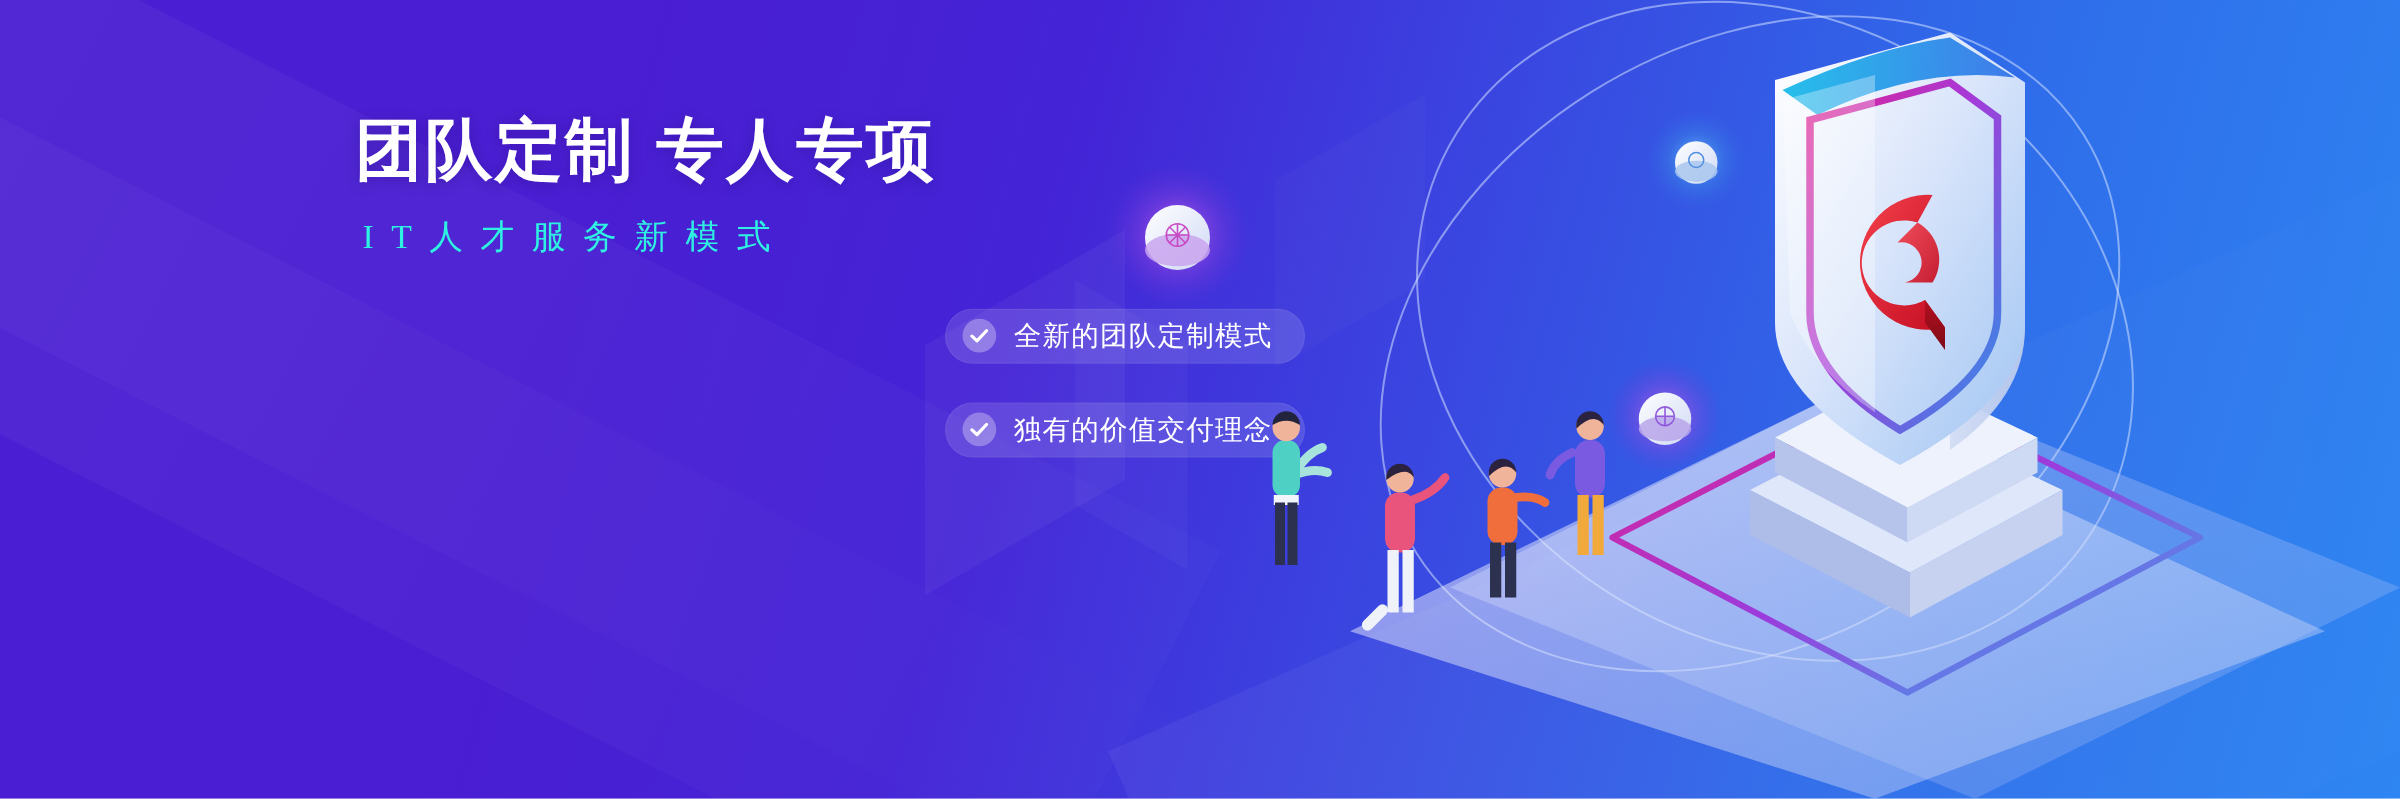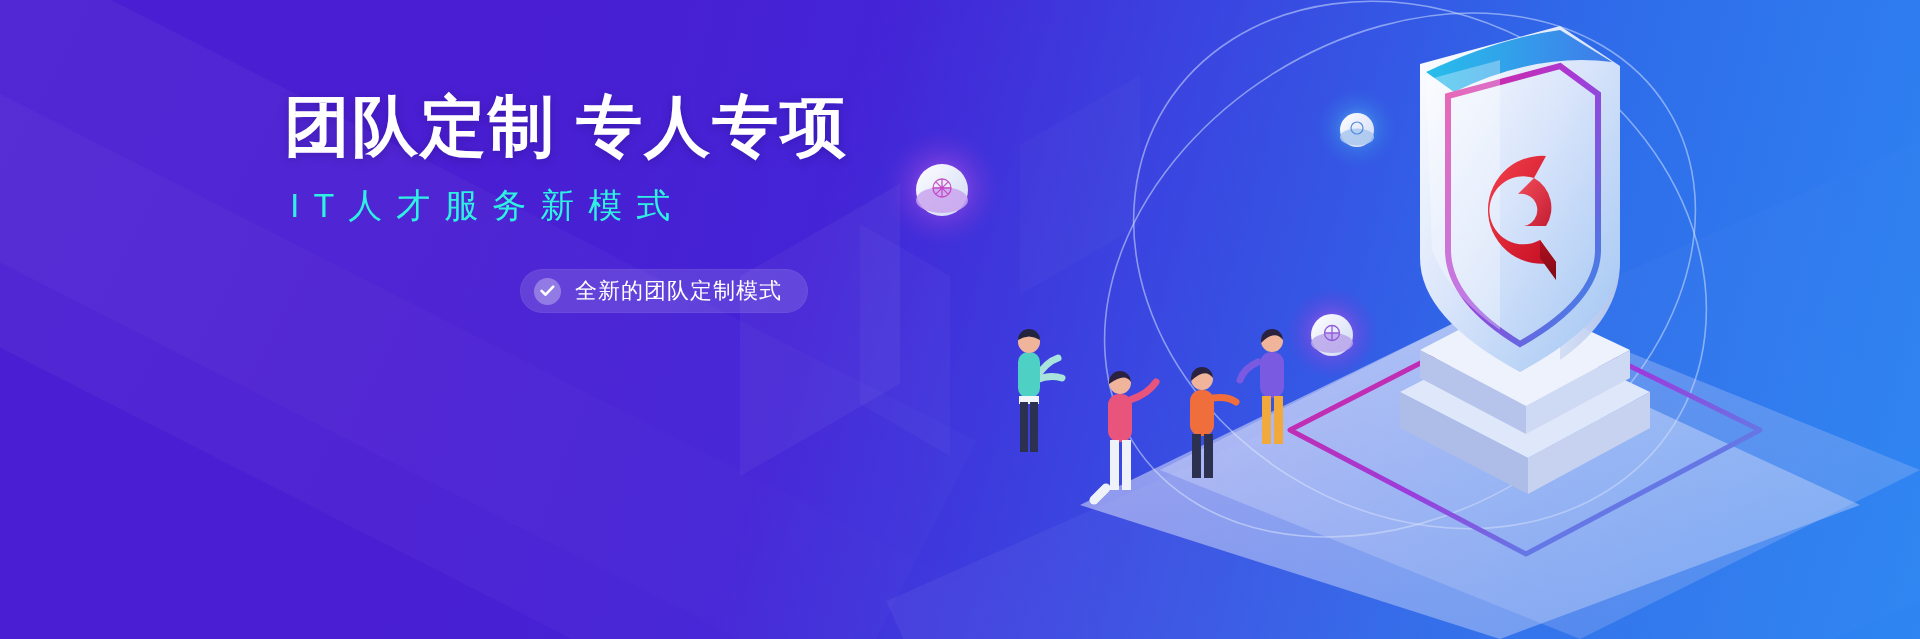--- a/index.html
+++ b/index.html
@@ -33,29 +33,29 @@
     transform:skewY(-30deg);
   }
   .bg-cube2{
     position:absolute;background:rgba(255,255,255,.03);
     transform:skewY(30deg);
   }
 
   
   .copy{position:absolute;left:284px;top:92px;width:760px;}
   .title{
-    font-size:66px;font-weight:bold;color:#ffffff;line-height:1.05;
+    font-size:54px;font-weight:bold;color:#ffffff;line-height:1.05;
     letter-spacing:2px;white-space:nowrap;margin:0;
     text-shadow:0 2px 10px rgba(20,5,80,.25);
   }
   .subtitle{
-    margin:22px 0 0 6px;font-size:34px;font-weight:500;
-    color:#2ff1e2;letter-spacing:14px;white-space:nowrap;
-  }
-  .pills{margin-top:40px;display:flex;flex-direction:column;gap:31px;align-items:center;}
+    margin:22px 0 0 6px;font-size:27px;font-weight:500;
+    color:#2ff1e2;letter-spacing:14px;white-space:nowrap;font-family:Liberation Serif, serif;
+  }
+  .pills{margin-top:40px;display:flex;flex-direction:column;gap:31px;align-items:flex-end;}
   .pill{
     display:inline-flex;align-items:center;
     height:44px;padding:0 26px 0 14px;border-radius:24px;
     background:rgba(255,255,255,.13);
     box-shadow:inset 0 0 0 1px rgba(255,255,255,.05);
   }
   .pill .check{
     width:27px;height:27px;border-radius:50%;
     background:rgba(255,255,255,.30);
     display:inline-flex;align-items:center;justify-content:center;
@@ -92,20 +92,28 @@
 
       <div class="pill">
         <span class="check">
           <svg width="15" height="12" viewBox="0 0 15 12" aria-hidden="true">
             <path d="M1.6 5.9 L5.6 9.7 L13.2 1.6" fill="none" stroke="#ffffff" stroke-width="2.6" stroke-linecap="round" stroke-linejoin="round"></path>
           </svg>
         </span>
         <span class="ptext">全新的团队定制模式</span>
       </div>
 
+      <div class="pill">
+        <span class="check">
+          <svg width="15" height="12" viewBox="0 0 15 12" aria-hidden="true">
+            <path d="M1.6 5.9 L5.6 9.7 L13.2 1.6" fill="none" stroke="#ffffff" stroke-width="2.6" stroke-linecap="round" stroke-linejoin="round"></path>
+          </svg>
+        </span>
+        <span class="ptext">独有的价值交付理念</span>
+      </div>
 
 
     </div>
   </div>
 
   <div class="art">
     <svg viewBox="0 0 1060 639" xmlns="http://www.w3.org/2000/svg" aria-hidden="true">
       <defs>
         <linearGradient id="platTop" x1="0" y1="0" x2="1" y2="1">
           <stop offset="0" stop-color="#ffffff" stop-opacity=".95"></stop>

